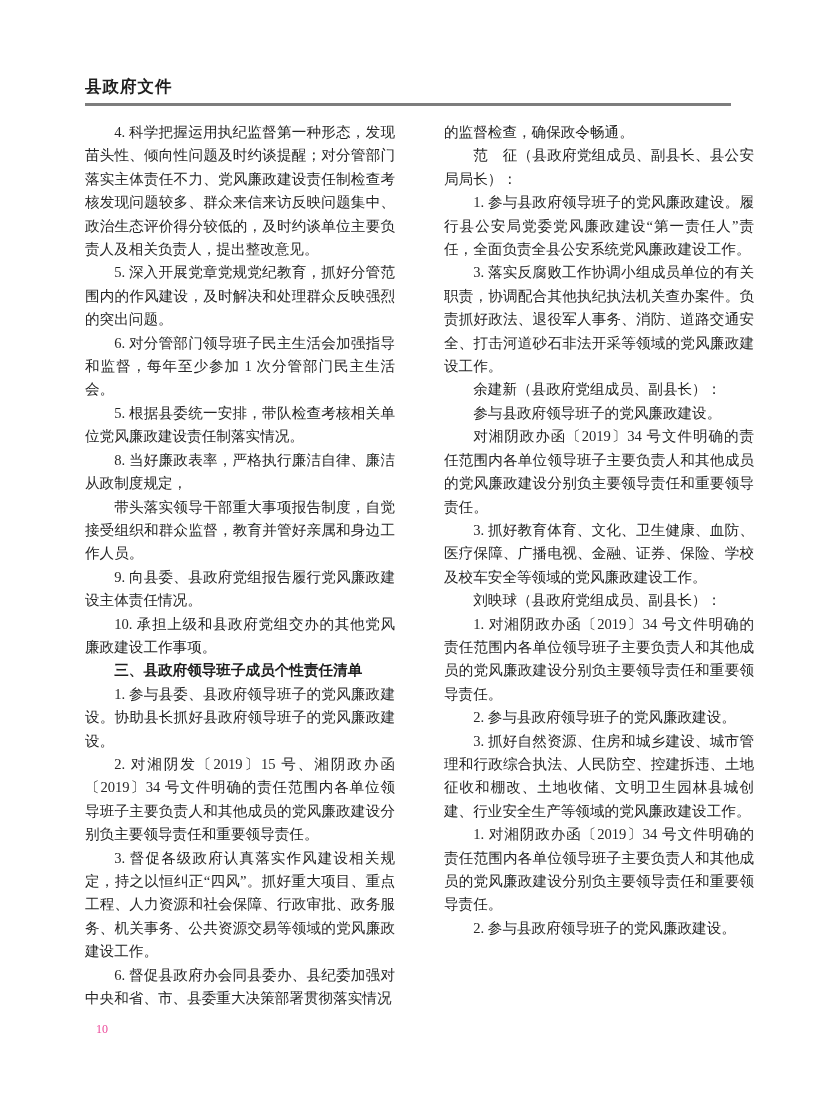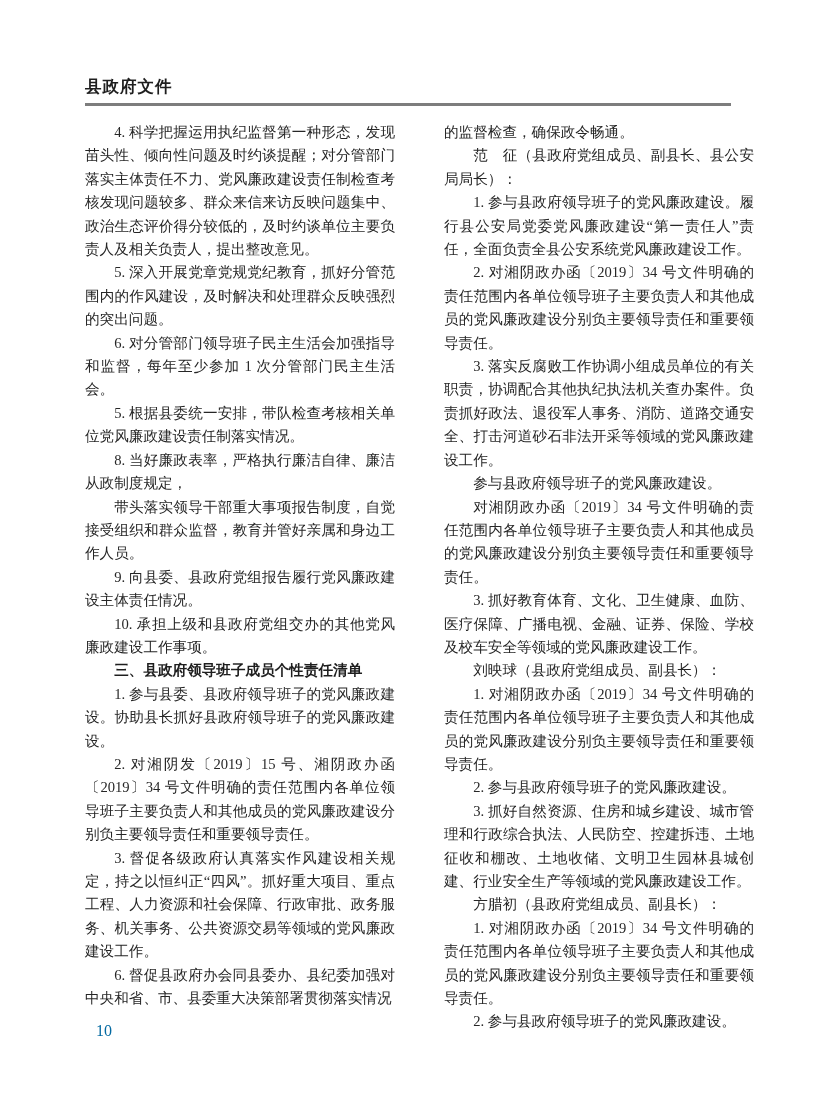--- a/index.html
+++ b/index.html
@@ -49,22 +49,22 @@
   .para.flush { text-indent: 0; }
   .para.heading {
     font-family: Liberation Sans, sans-serif;
     font-weight: bold;
     color: #1e1e1e;
   }
   .page-number {
     position: absolute;
     left: 96px;
     top: 1022px;
-    font-size: 16px;
-    color: #0369a1;
+    font-size: 12px;
+    color: #ec4899;
   }
 </style>
 </head>
 <body>
 
 <div class="page">
 
   <div class="doc-header">县政府文件</div>
   <div class="header-rule"></div>
 
@@ -81,29 +81,28 @@
     <p class="para">1. 参与县委、县政府领导班子的党风廉政建设。协助县长抓好县政府领导班子的党风廉政建设。</p>
     <p class="para">2. 对湘阴发〔2019〕15 号、湘阴政办函〔2019〕34 号文件明确的责任范围内各单位领导班子主要负责人和其他成员的党风廉政建设分别负主要领导责任和重要领导责任。</p>
     <p class="para">3. 督促各级政府认真落实作风建设相关规定，持之以恒纠正“四风”。抓好重大项目、重点工程、人力资源和社会保障、行政审批、政务服务、机关事务、公共资源交易等领域的党风廉政建设工作。</p>
     <p class="para">6. 督促县政府办会同县委办、县纪委加强对中央和省、市、县委重大决策部署贯彻落实情况</p>
   </div>
 
   <div class="column column-right">
     <p class="para flush">的监督检查，确保政令畅通。</p>
     <p class="para">范　征（县政府党组成员、副县长、县公安局局长）：</p>
     <p class="para">1. 参与县政府领导班子的党风廉政建设。履行县公安局党委党风廉政建设“第一责任人”责任，全面负责全县公安系统党风廉政建设工作。</p>
-    <p class="para">2. 对湘阴政办函〔2019〕34 号文件明确的责任范围内各单位领导班子主要负责人和其他成员的党风廉政建设分别负主要领导责任和重要领导责任。</p>
     <p class="para">3. 落实反腐败工作协调小组成员单位的有关职责，协调配合其他执纪执法机关查办案件。负责抓好政法、退役军人事务、消防、道路交通安全、打击河道砂石非法开采等领域的党风廉政建设工作。</p>
+    <p class="para">余建新（县政府党组成员、副县长）：</p>
     <p class="para">参与县政府领导班子的党风廉政建设。</p>
     <p class="para">对湘阴政办函〔2019〕34 号文件明确的责任范围内各单位领导班子主要负责人和其他成员的党风廉政建设分别负主要领导责任和重要领导责任。</p>
     <p class="para">3. 抓好教育体育、文化、卫生健康、血防、医疗保障、广播电视、金融、证券、保险、学校及校车安全等领域的党风廉政建设工作。</p>
     <p class="para">刘映球（县政府党组成员、副县长）：</p>
     <p class="para">1. 对湘阴政办函〔2019〕34 号文件明确的责任范围内各单位领导班子主要负责人和其他成员的党风廉政建设分别负主要领导责任和重要领导责任。</p>
     <p class="para">2. 参与县政府领导班子的党风廉政建设。</p>
     <p class="para">3. 抓好自然资源、住房和城乡建设、城市管理和行政综合执法、人民防空、控建拆违、土地征收和棚改、土地收储、文明卫生园林县城创建、行业安全生产等领域的党风廉政建设工作。</p>
-    <p class="para">方腊初（县政府党组成员、副县长）：</p>
     <p class="para">1. 对湘阴政办函〔2019〕34 号文件明确的责任范围内各单位领导班子主要负责人和其他成员的党风廉政建设分别负主要领导责任和重要领导责任。</p>
     <p class="para">2. 参与县政府领导班子的党风廉政建设。</p>
   </div>
 
   <div class="page-number">10</div>
 
 </div>
 
 </body></html>

